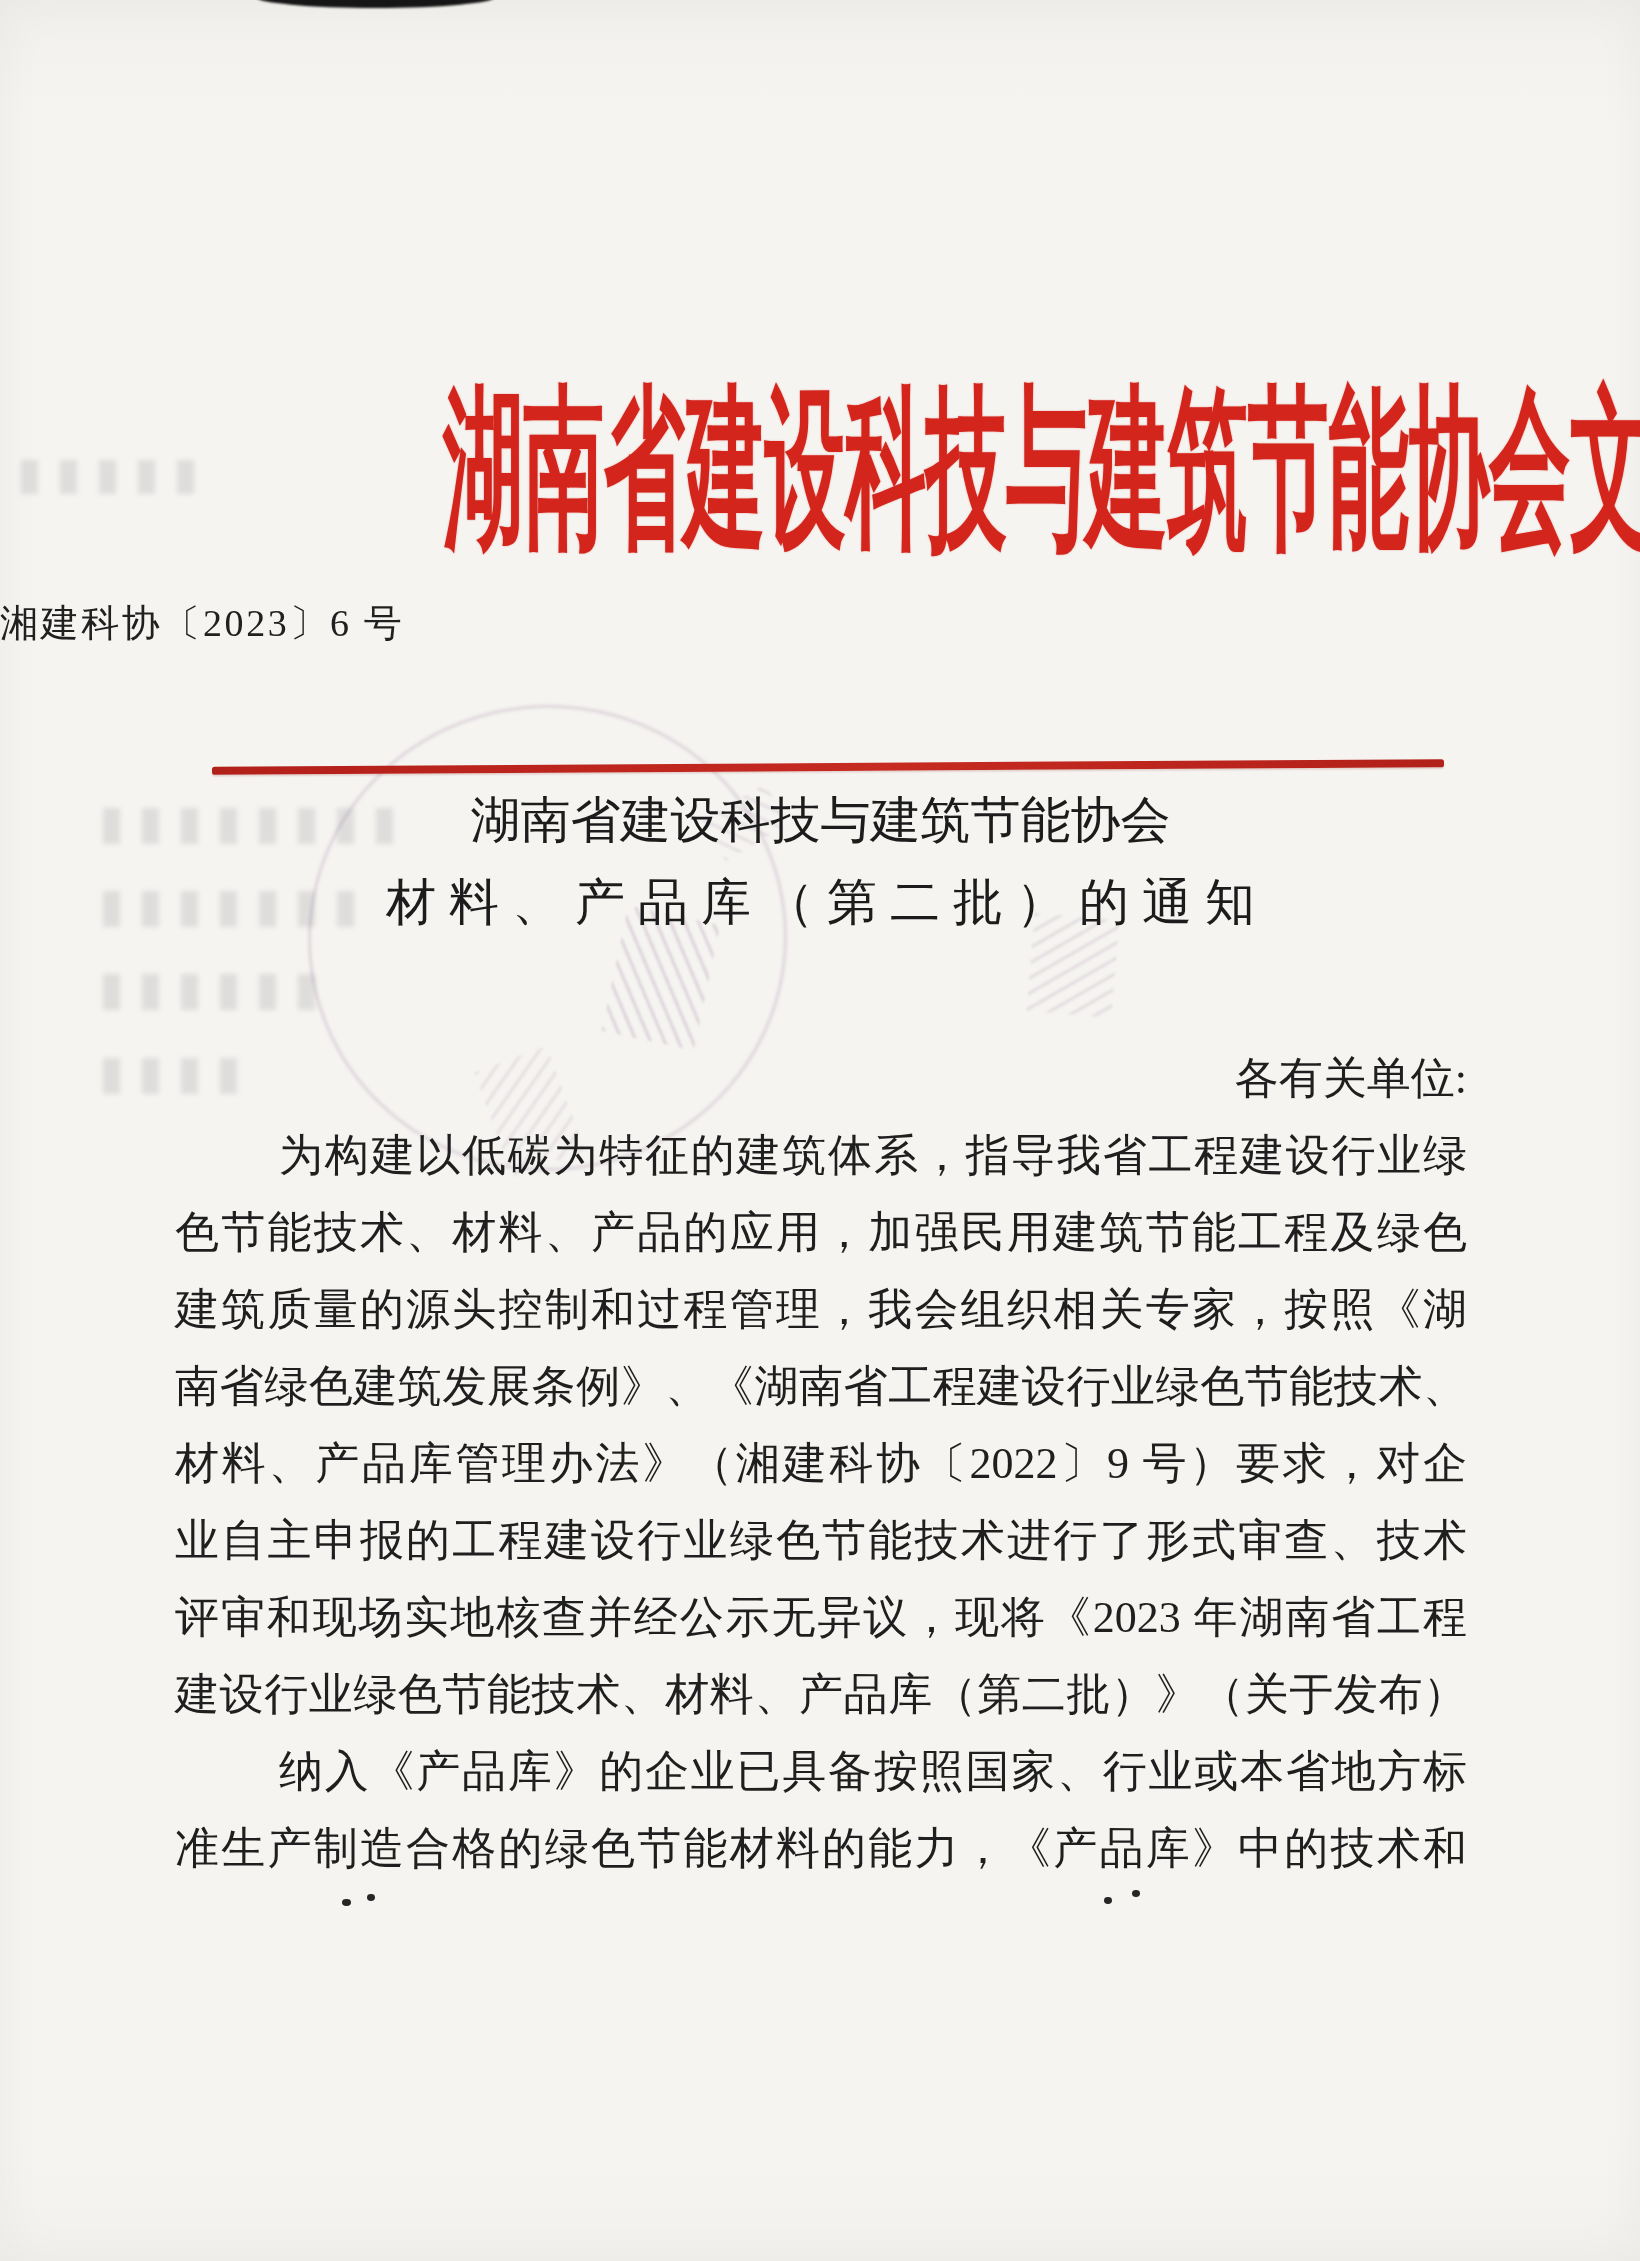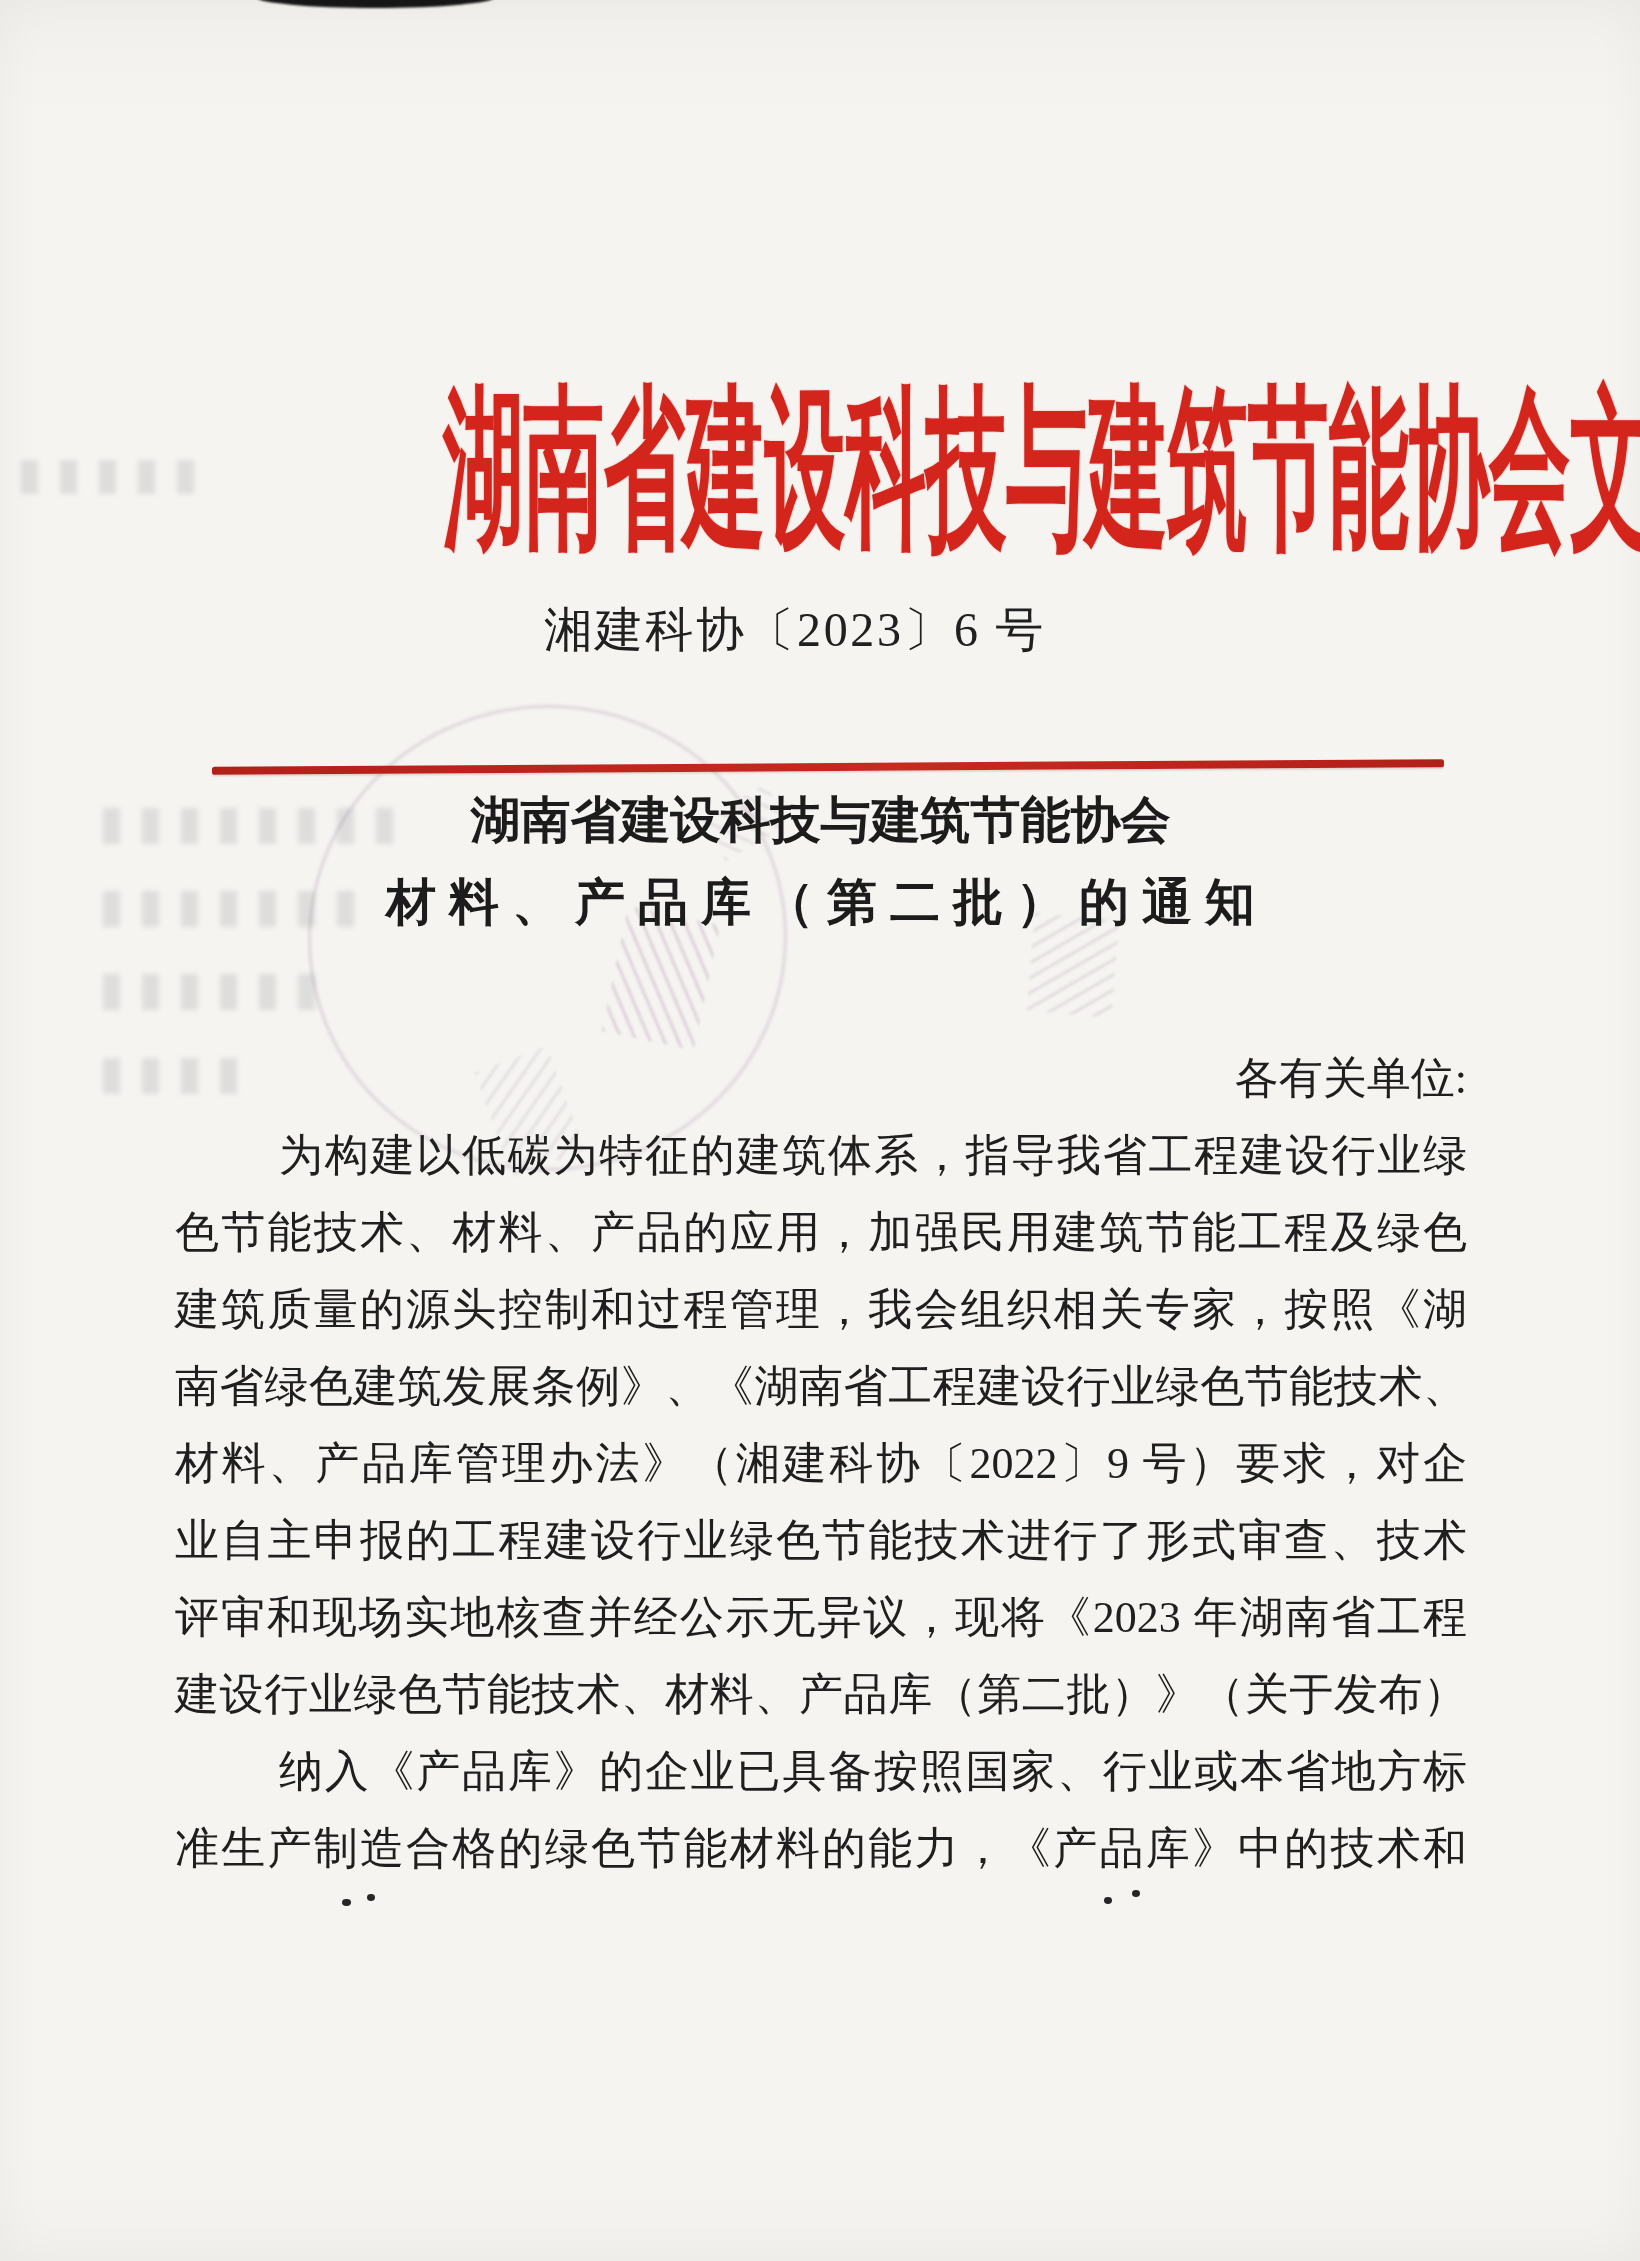--- a/index.html
+++ b/index.html
@@ -29,34 +29,33 @@
     position:absolute;top:374px;left:0;right:0;
     text-align:center;white-space:nowrap;
     font-family:"Liberation Sans","DejaVu Sans",sans-serif;
     font-weight:bold;font-size:175px;line-height:1.08;
     color:var(--header-red);
     transform:scaleX(0.46);
     text-shadow:0 0 2.6px rgba(211,37,28,0.45);
   }
   .doc-number{
     position:absolute;top:598px;left:0;right:51px;
-    text-align:center;
-    font-size:48px;letter-spacing:2.6px;color:#202020;
+    font-size:38px;letter-spacing:2.6px;color:#202020;
   }
   .red-rule{
     position:absolute;top:763px;left:212px;width:1232px;height:7.7px;
     background:linear-gradient(90deg,var(--rule-red),#c62a20 55%,var(--rule-red));
     border-radius:2.6px;
     transform:rotate(-0.35deg);
     box-shadow:0 1.7px 1.7px rgba(120,20,15,0.15);
   }
   .title-block{
     position:absolute;top:779px;left:0;right:0;
     font-family:"Liberation Sans","DejaVu Sans",sans-serif;
-    font-weight:bold;color:#1c1c1c;
+    font-weight:normal;color:#1c1c1c;
   }
   .title-line{
     height:82px;line-height:82px;
     text-align:center;font-size:50px;white-space:nowrap;
   }
   .title-line.spread{letter-spacing:13px;text-indent:13px;}
   .body-text{
     position:absolute;top:1040px;left:175px;width:1292px;
     font-size:44px;color:var(--text);
   }

